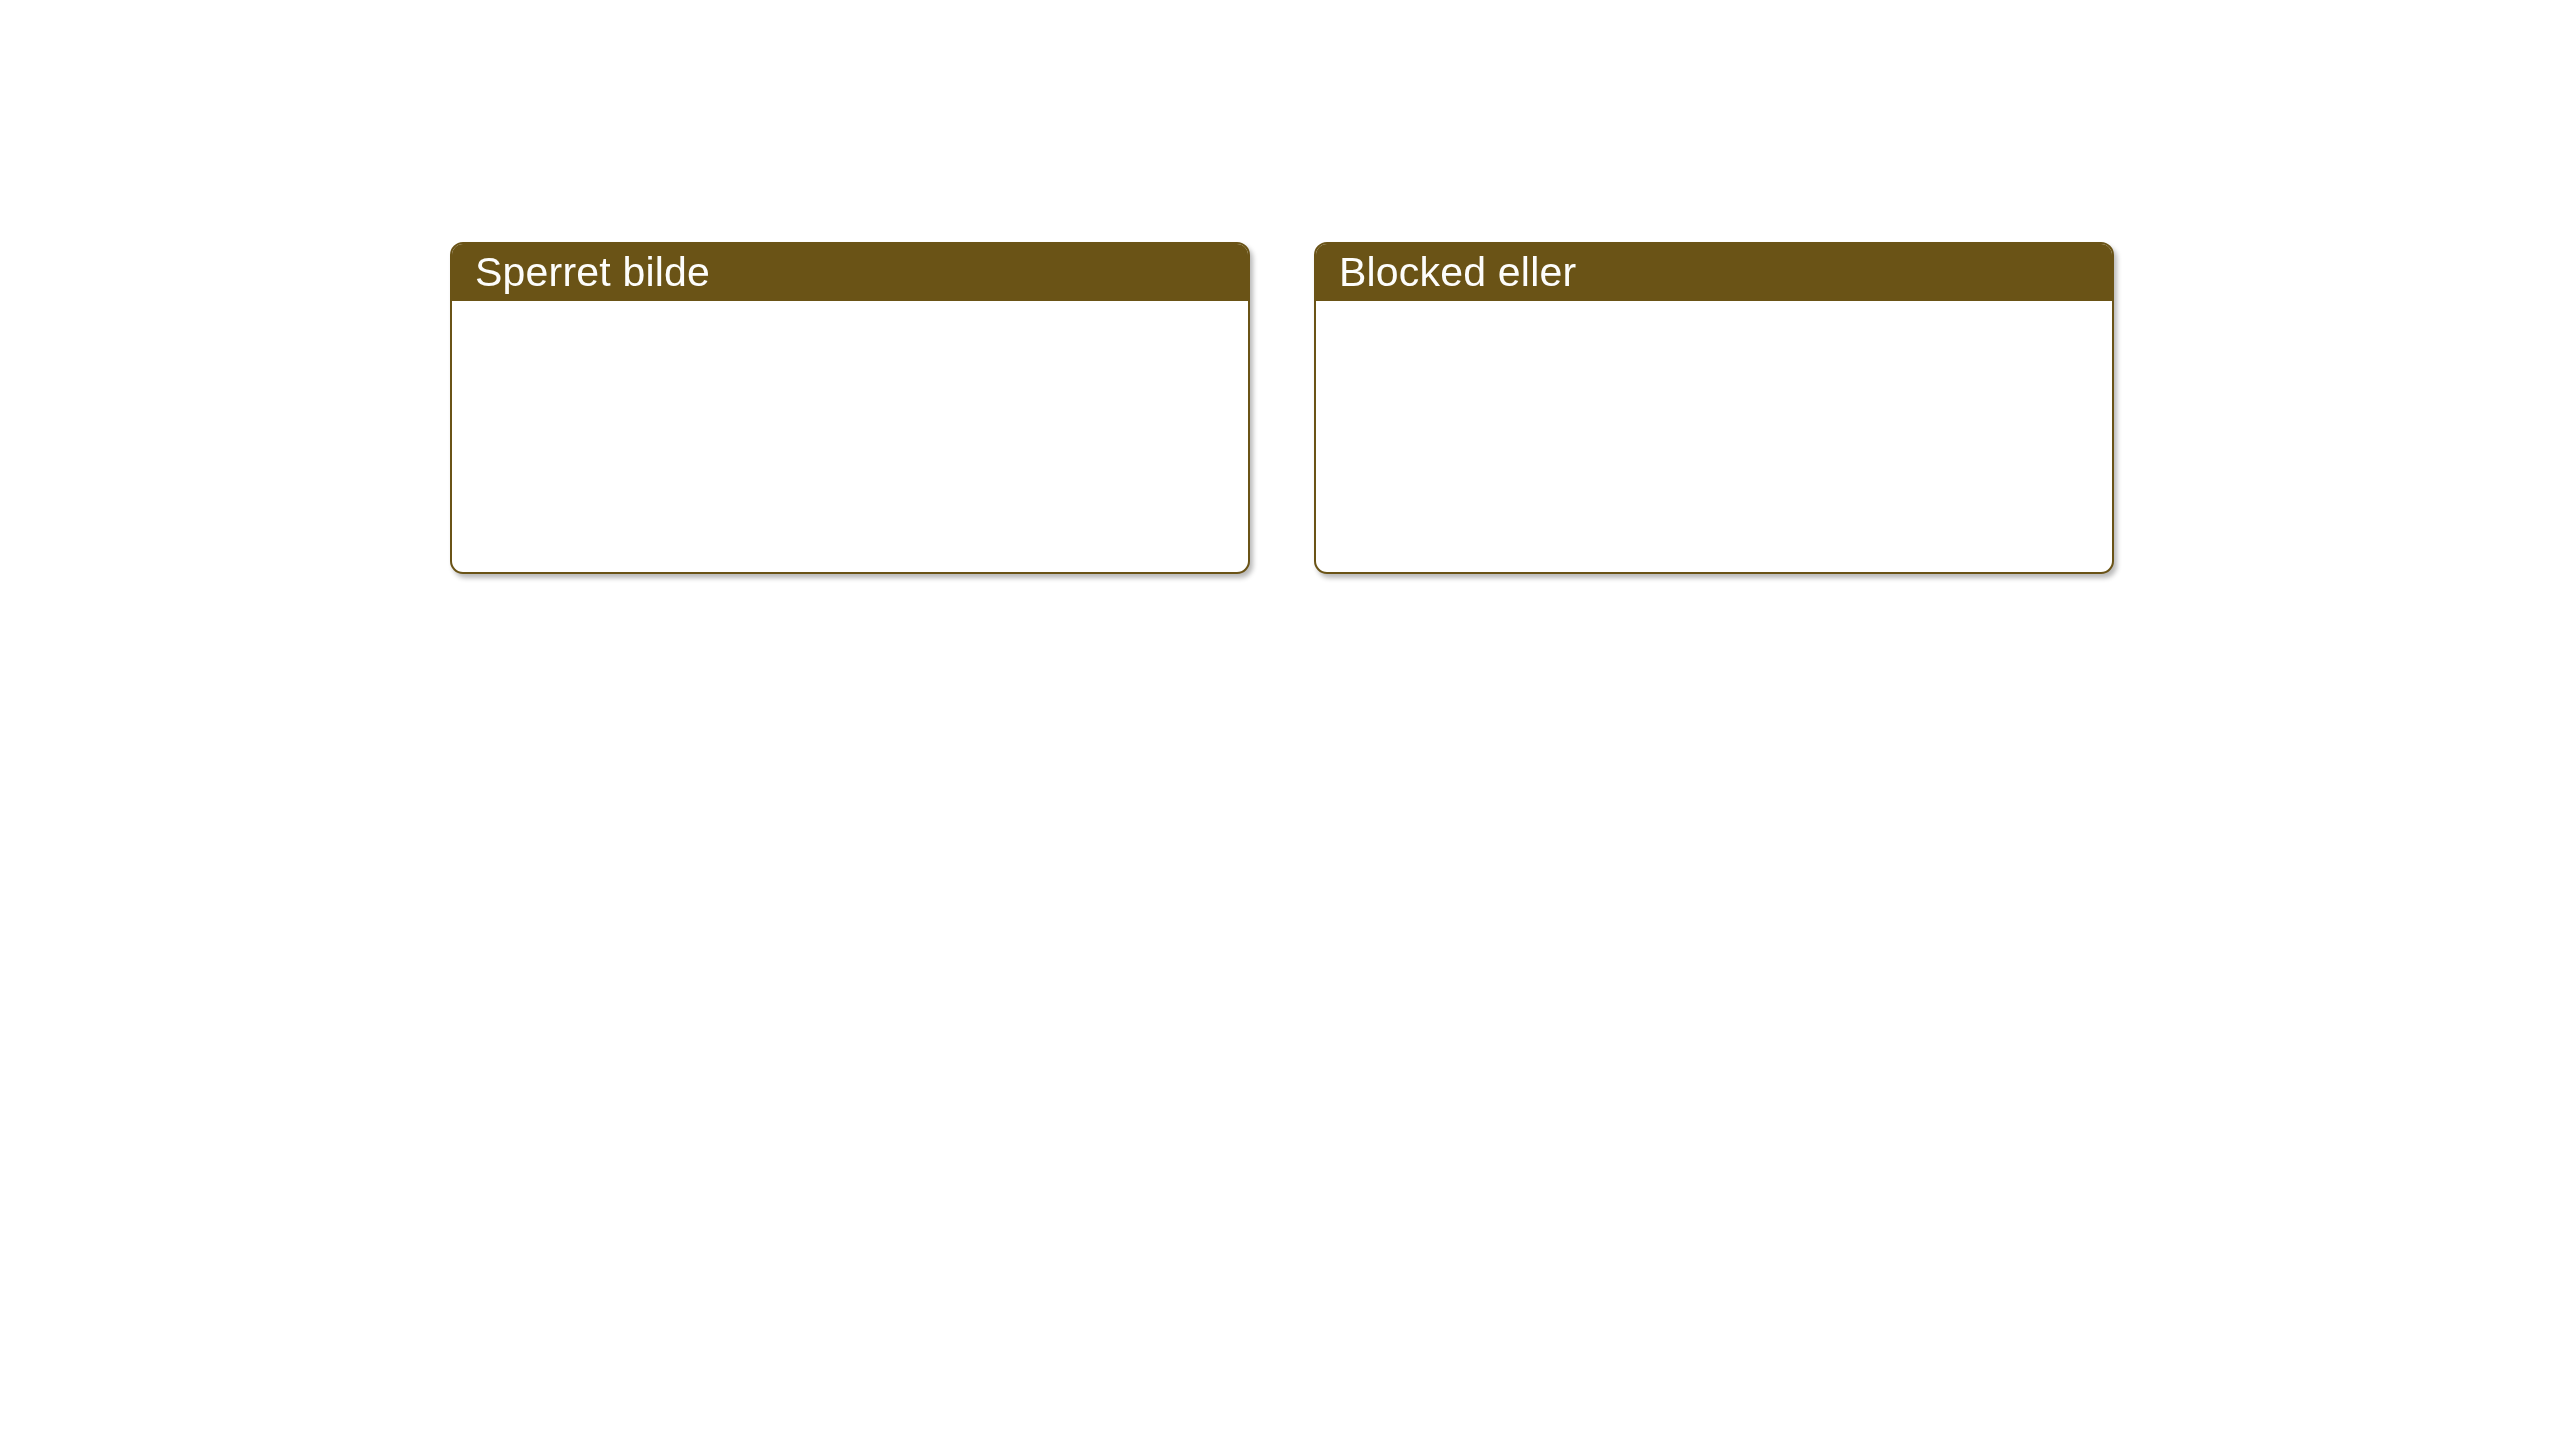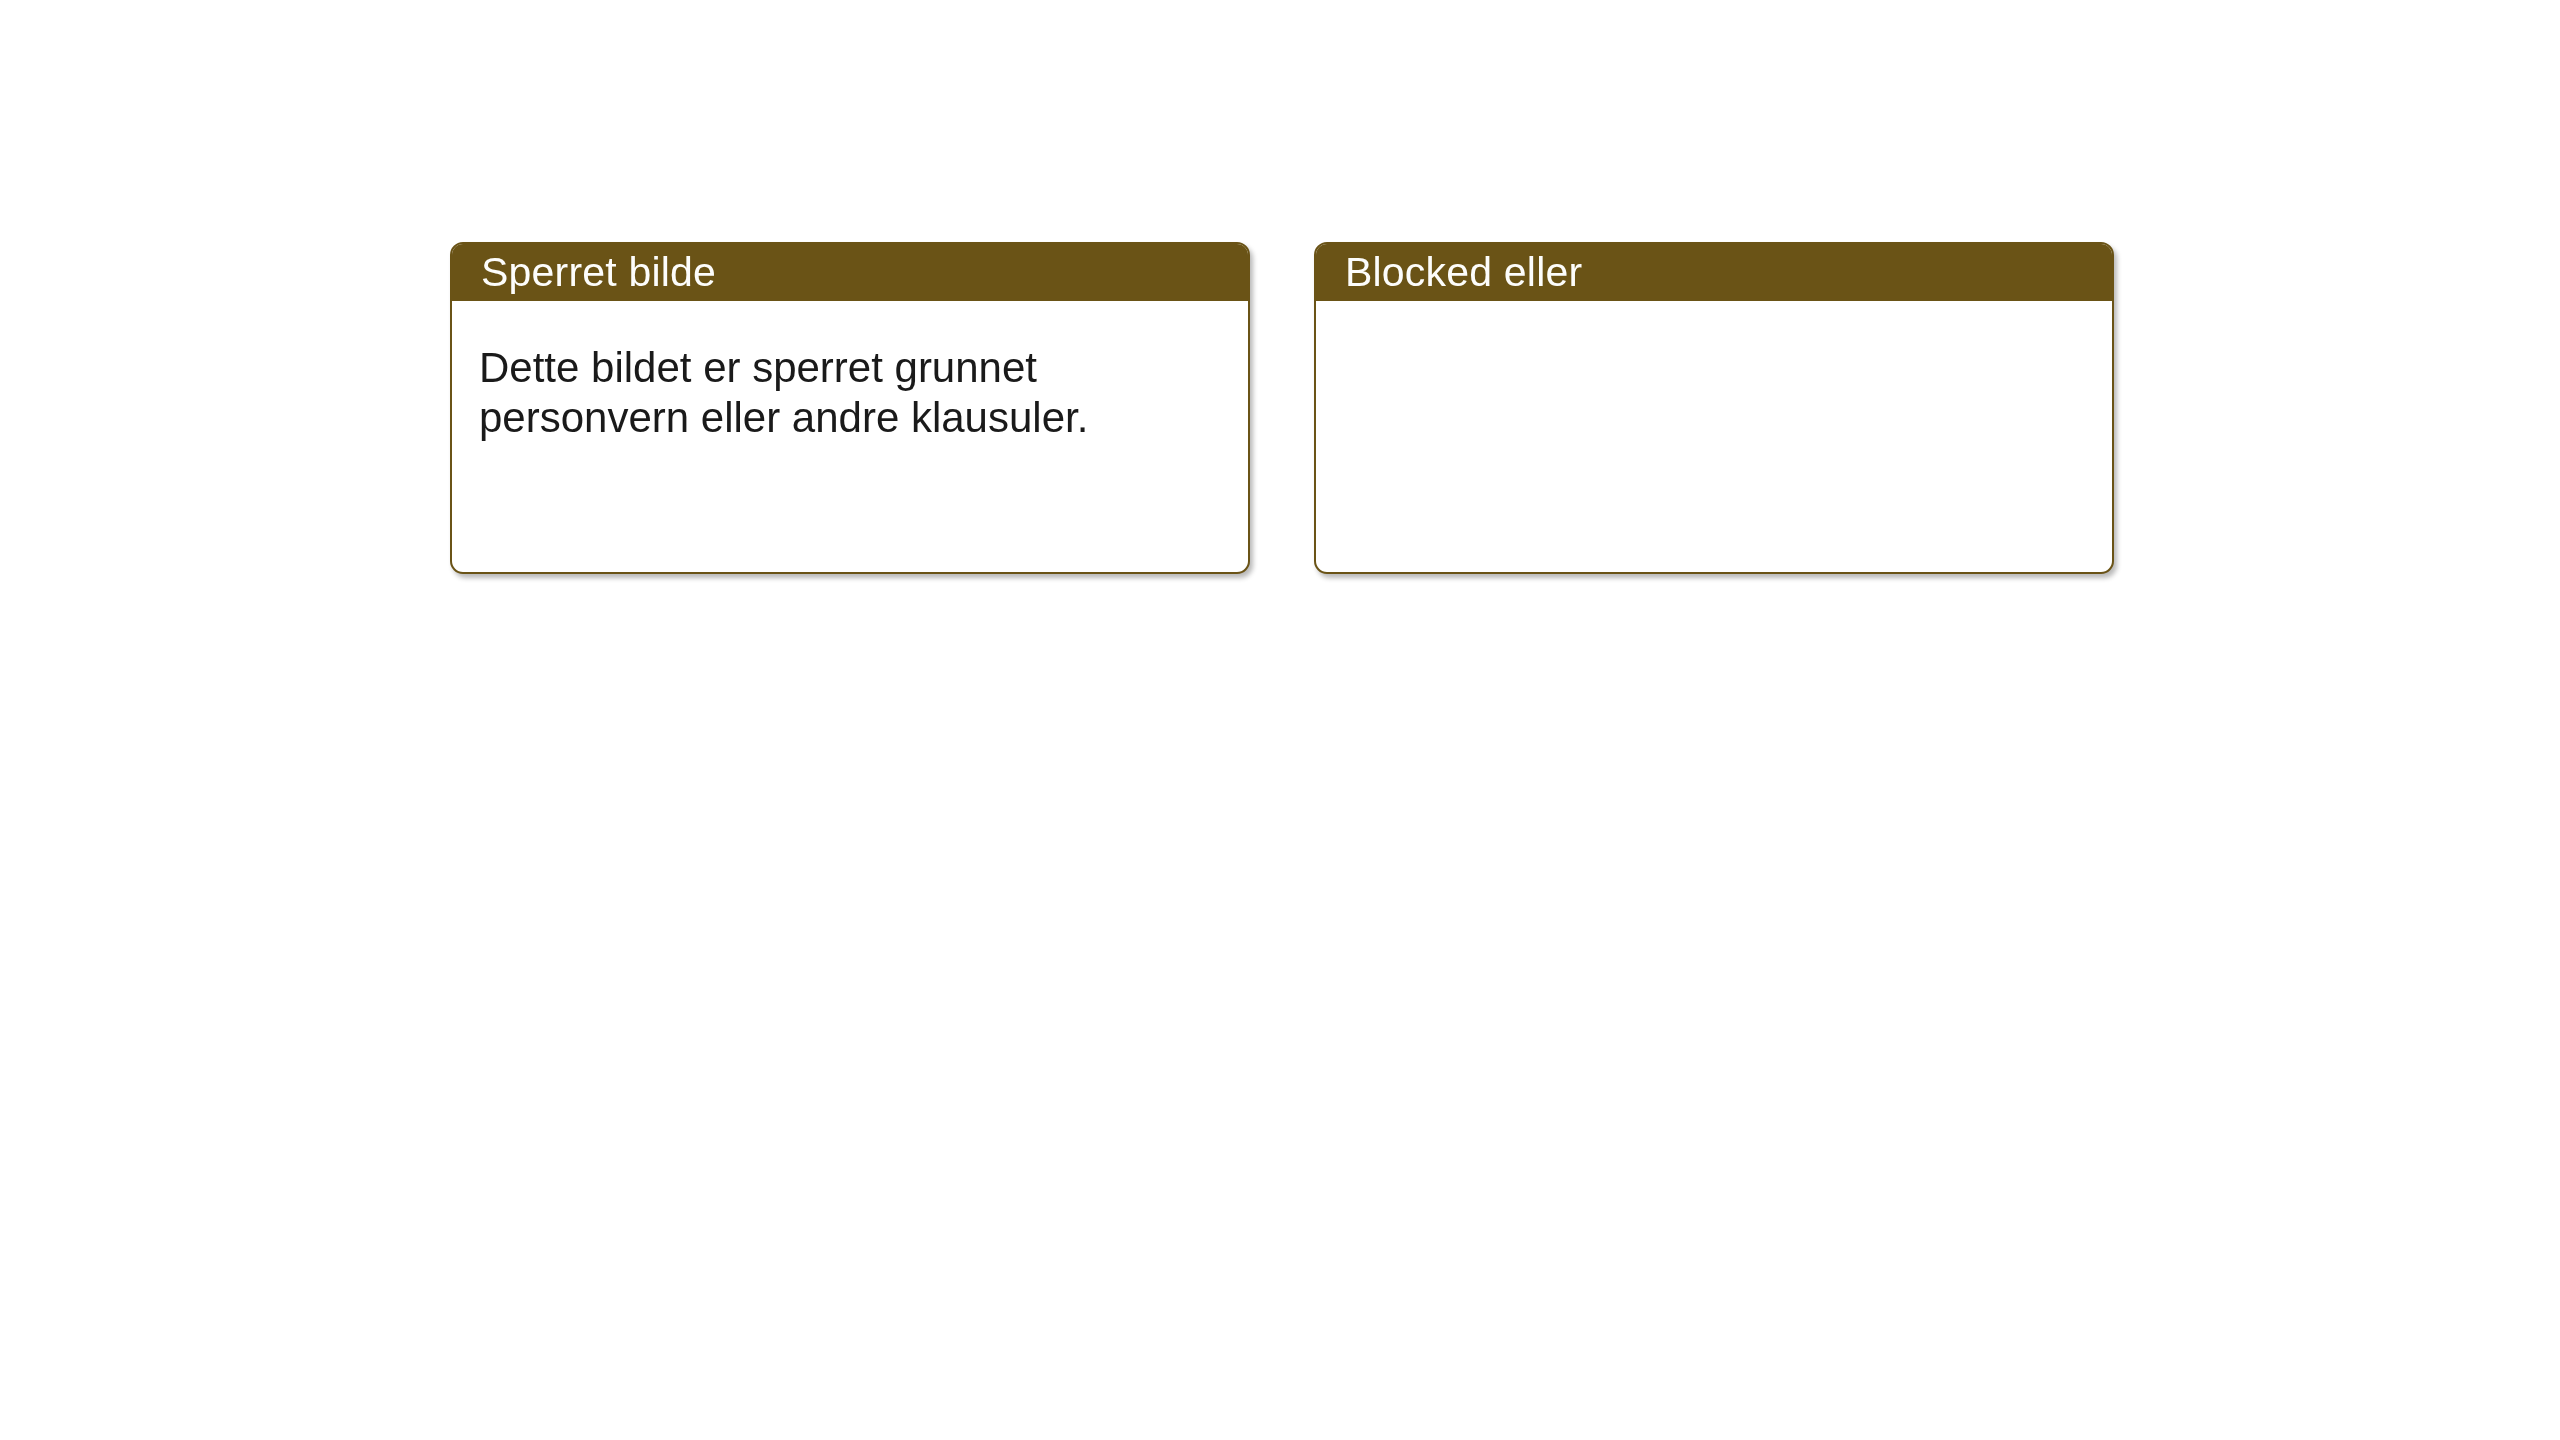--- a/index.html
+++ b/index.html
@@ -26,21 +26,21 @@
     border-radius: 13px;
     box-shadow: 3px 4px 5px rgba(0, 0, 0, 0.28);
     overflow: hidden;
   }
   .card--no { left: 450px; }
   .card--en { left: 1314px; }
   .card__header {
     box-sizing: border-box;
     height: 58px;
     margin: -1px -1px 0 -1px;
-    padding: 0 30px;
+    padding: 0 24px;
     background: #6a5316;
     border-radius: 11px 11px 0 0;
     display: flex;
     align-items: center;
     text-align: center;
   }
   .card__title {
     color: #fdfdfb;
     font-size: 41px;
     line-height: 1;
@@ -61,24 +61,20 @@
 </style>
 </head>
 <body>
 
 <div class="stage">
 
   <section class="card card--no">
     <header class="card__header">
       <span class="card__title">Sperret bilde</span>
     </header>
-    <div class="card__body">
-      <p class="card__text">Dette bildet er sperret grunnet
-personvern eller andre klausuler.</p>
-    </div>
   </section>
 
   <section class="card card--en">
     <header class="card__header">
       <span class="card__title">Blocked eller</span>
     </header>
   </section>
 
 </div>
 

